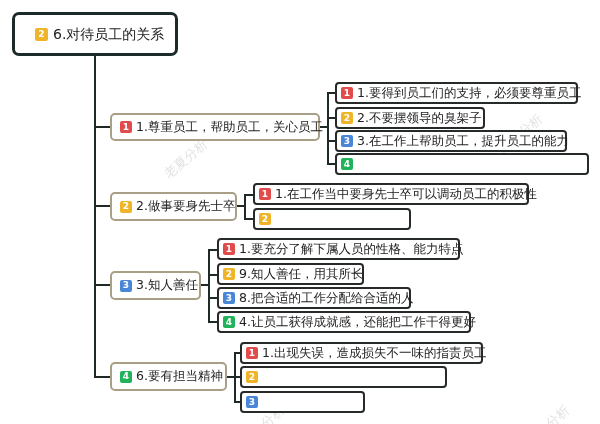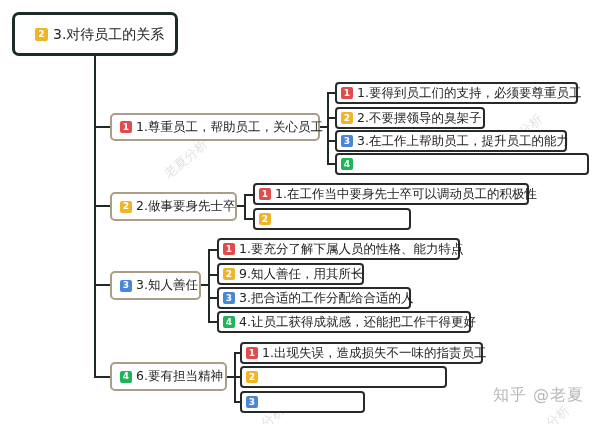--- a/index.html
+++ b/index.html
@@ -78,25 +78,24 @@
   <div class="line" style="left:227px; top:376px; width:8px; height:2px;"></div>
   <div class="line" style="left:234px; top:352px; width:2px; height:50px;"></div>
   <div class="line" style="left:234px; top:352px; width:6px; height:2px;"></div>
   <div class="line" style="left:234px; top:376px; width:6px; height:2px;"></div>
   <div class="line" style="left:234px; top:401px; width:6px; height:2px;"></div>
 
   <div class="watermark" style="left:160px; top:150px;">老夏分析</div>
   <div class="watermark" style="left:495px; top:125px;">老夏分析</div>
   <div class="watermark" style="left:260px; top:408px;">分析</div>
   <div class="watermark" style="left:545px; top:408px;">分析</div>
-  <div class="brand">知乎 @老夏</div>
 
   <div class="node root" style="left:12px; top:12px; width:166px; height:44px;">
     <span class="badge" style="background:#f0b429;">2</span>
-    <span>3.对待员工的关系</span>
+    <span>6.对待员工的关系</span>
   </div>
 
   <div class="node lvl1" style="left:110px; top:113px; width:210px; height:28px;">
     <span class="badge" style="background:#e04b4b;">1</span>
     <span>1.尊重员工，帮助员工，关心员工</span>
   </div>
   <div class="node lvl2" style="left:335px; top:82px; width:243px; height:22px;">
     <span class="badge" style="background:#e04b4b;">1</span>
     <span>1.要得到员工们的支持，必须要尊重员工</span>
   </div>
@@ -131,21 +130,21 @@
   <div class="node lvl2" style="left:217px; top:238px; width:243px; height:22px;">
     <span class="badge" style="background:#e04b4b;">1</span>
     <span>1.要充分了解下属人员的性格、能力特点</span>
   </div>
   <div class="node lvl2" style="left:217px; top:263px; width:147px; height:22px;">
     <span class="badge" style="background:#f0b429;">2</span>
     <span>9.知人善任，用其所长</span>
   </div>
   <div class="node lvl2" style="left:217px; top:287px; width:194px; height:22px;">
     <span class="badge" style="background:#4a86d8;">3</span>
-    <span>3.把合适的工作分配给合适的人</span>
+    <span>8.把合适的工作分配给合适的人</span>
   </div>
   <div class="node lvl2" style="left:217px; top:311px; width:254px; height:22px;">
     <span class="badge" style="background:#21b35a;">4</span>
     <span>4.让员工获得成就感，还能把工作干得更好</span>
   </div>
 
   <div class="node lvl1" style="left:110px; top:362px; width:117px; height:29px;">
     <span class="badge" style="background:#21b35a;">4</span>
     <span>6.要有担当精神</span>
   </div>

